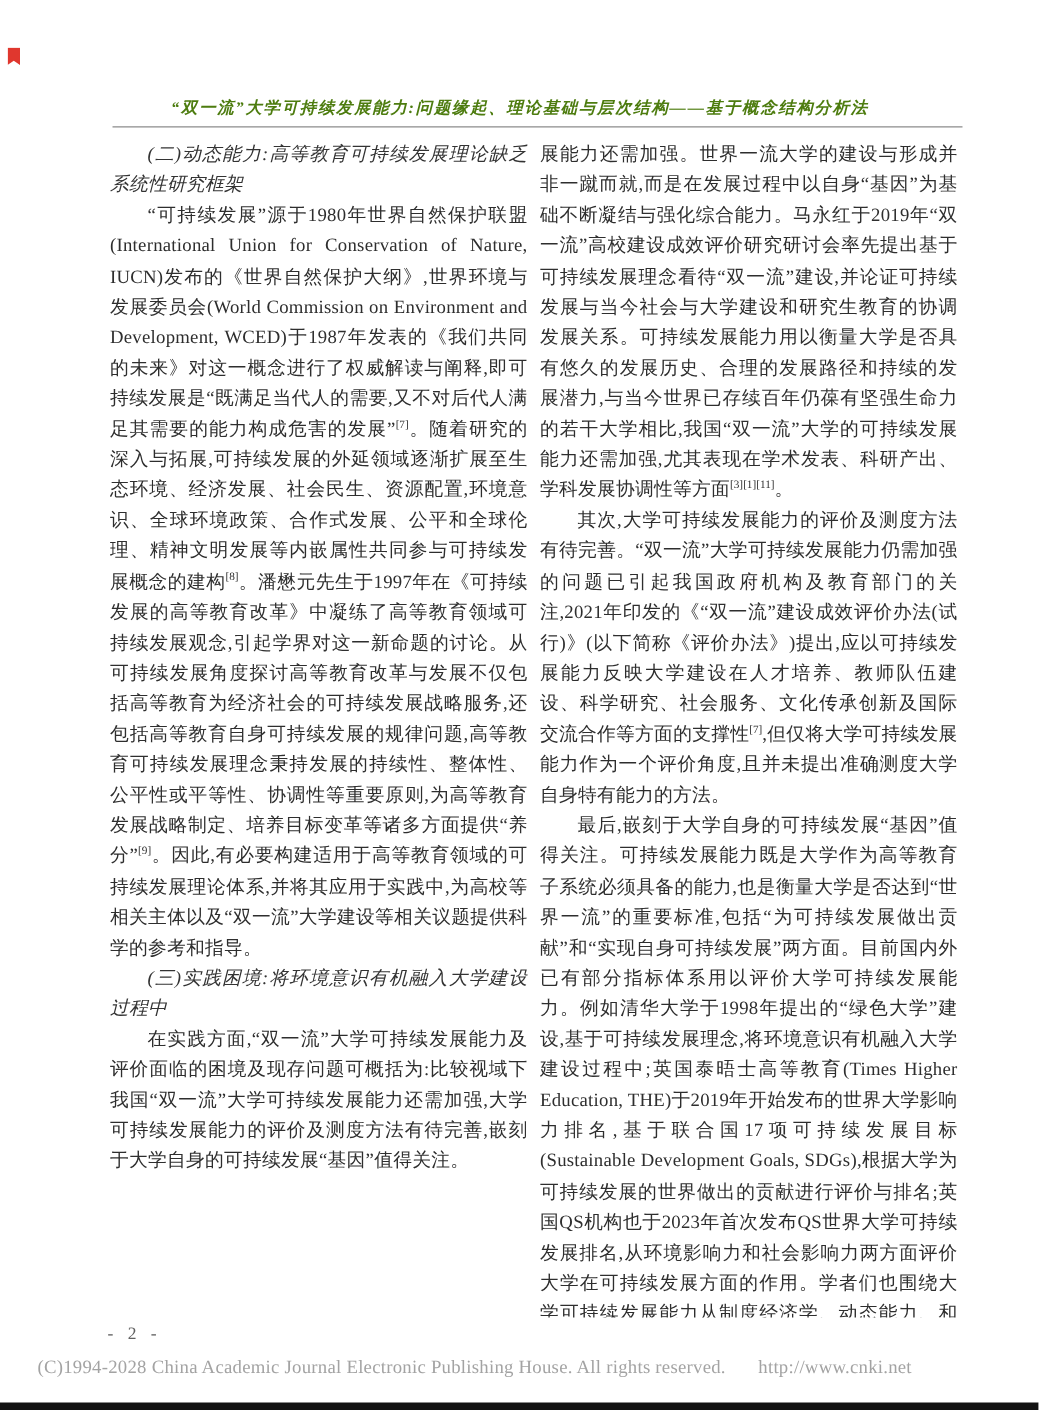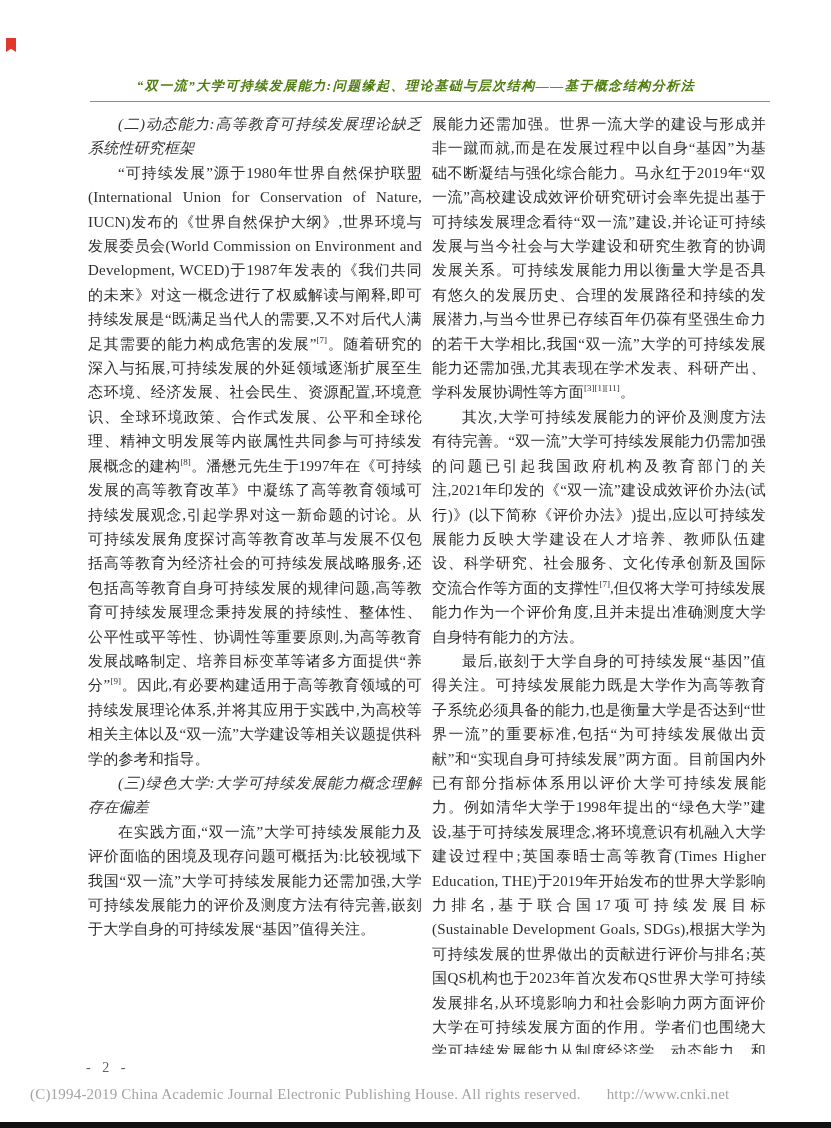--- a/index.html
+++ b/index.html
@@ -60,32 +60,32 @@
 
   <div class="bookmark"></div>
 
   <div class="running-title">“双一流”大学可持续发展能力:问题缘起、理论基础与层次结构——基于概念结构分析法</div>
 
   <div class="header-rule"></div>
 
   <section class="col left">
     <p class="heading">(二)动态能力:高等教育可持续发展理论缺乏系统性研究框架</p>
     <p class="rich">“可持续发展”源于1980年世界自然保护联盟(International Union for Conservation of Nature, IUCN)发布的《世界自然保护大纲》,世界环境与发展委员会(World Commission on Environment and Development, WCED)于1987年发表的《我们共同的未来》对这一概念进行了权威解读与阐释,即可持续发展是“既满足当代人的需要,又不对后代人满足其需要的能力构成危害的发展”<sup>[7]</sup>。随着研究的深入与拓展,可持续发展的外延领域逐渐扩展至生态环境、经济发展、社会民生、资源配置,环境意识、全球环境政策、合作式发展、公平和全球伦理、精神文明发展等内嵌属性共同参与可持续发展概念的建构<sup>[8]</sup>。潘懋元先生于1997年在《可持续发展的高等教育改革》中凝练了高等教育领域可持续发展观念,引起学界对这一新命题的讨论。从可持续发展角度探讨高等教育改革与发展不仅包括高等教育为经济社会的可持续发展战略服务,还包括高等教育自身可持续发展的规律问题,高等教育可持续发展理念秉持发展的持续性、整体性、公平性或平等性、协调性等重要原则,为高等教育发展战略制定、培养目标变革等诸多方面提供“养分”<sup>[9]</sup>。因此,有必要构建适用于高等教育领域的可持续发展理论体系,并将其应用于实践中,为高校等相关主体以及“双一流”大学建设等相关议题提供科学的参考和指导。</p>
-    <p class="heading">(三)绿色大学:大学可持续发展能力概念理解存在偏差</p>
+    <p class="heading">(三)实践困境:将环境意识有机融入大学建设过程中</p>
     <p class="rich">在实践方面,“双一流”大学可持续发展能力及评价面临的困境及现存问题可概括为:比较视域下我国“双一流”大学可持续发展能力还需加强,大学可持续发展能力的评价及测度方法有待完善,嵌刻于大学自身的可持续发展“基因”值得关注。</p>
 
   </section>
 
   <section class="col right">
     <p class="rich no-indent">展能力还需加强。世界一流大学的建设与形成并非一蹴而就,而是在发展过程中以自身“基因”为基础不断凝结与强化综合能力。马永红于2019年“双一流”高校建设成效评价研究研讨会率先提出基于可持续发展理念看待“双一流”建设,并论证可持续发展与当今社会与大学建设和研究生教育的协调发展关系。可持续发展能力用以衡量大学是否具有悠久的发展历史、合理的发展路径和持续的发展潜力,与当今世界已存续百年仍葆有坚强生命力的若干大学相比,我国“双一流”大学的可持续发展能力还需加强,尤其表现在学术发表、科研产出、学科发展协调性等方面<sup>[3]</sup><sup>[1]</sup><sup>[11]</sup>。</p>
     <p class="rich">其次,大学可持续发展能力的评价及测度方法有待完善。“双一流”大学可持续发展能力仍需加强的问题已引起我国政府机构及教育部门的关注,2021年印发的《“双一流”建设成效评价办法(试行)》(以下简称《评价办法》)提出,应以可持续发展能力反映大学建设在人才培养、教师队伍建设、科学研究、社会服务、文化传承创新及国际交流合作等方面的支撑性<sup>[7]</sup>,但仅将大学可持续发展能力作为一个评价角度,且并未提出准确测度大学自身特有能力的方法。</p>
     <p class="rich">最后,嵌刻于大学自身的可持续发展“基因”值得关注。可持续发展能力既是大学作为高等教育子系统必须具备的能力,也是衡量大学是否达到“世界一流”的重要标准,包括“为可持续发展做出贡献”和“实现自身可持续发展”两方面。目前国内外已有部分指标体系用以评价大学可持续发展能力。例如清华大学于1998年提出的“绿色大学”建设,基于可持续发展理念,将环境意识有机融入大学建设过程中;英国泰晤士高等教育(Times Higher Education, THE)于2019年开始发布的世界大学影响力排名,基于联合国17项可持续发展目标(Sustainable Development Goals, SDGs),根据大学为可持续发展的世界做出的贡献进行评价与排名;英国QS机构也于2023年首次发布QS世界大学可持续发展排名,从环境影响力和社会影响力两方面评价大学在可持续发展方面的作用。学者们也围绕大学可持续发展能力从制度经济学、动态能力、和谐哲学思想等角度进行了广泛讨论。然而,现有对大学可持续发展能力的评价存在不可忽视的局限,多以呼应联合</p>
   </section>
 
   <div class="page-number">- 2 -</div>
 
   <div class="copyright">
-    <span>(C)1994-2019 China Academic Journal Electronic Publishing House. All rights reserved.</span><span class="url">http://www.cnki.net</span>
+    <span>(C)1994-2028 China Academic Journal Electronic Publishing House. All rights reserved.</span><span class="url">http://www.cnki.net</span>
   </div>
 
   <div class="bottom-bar"></div>
 
 </div>
 
 </body></html>

